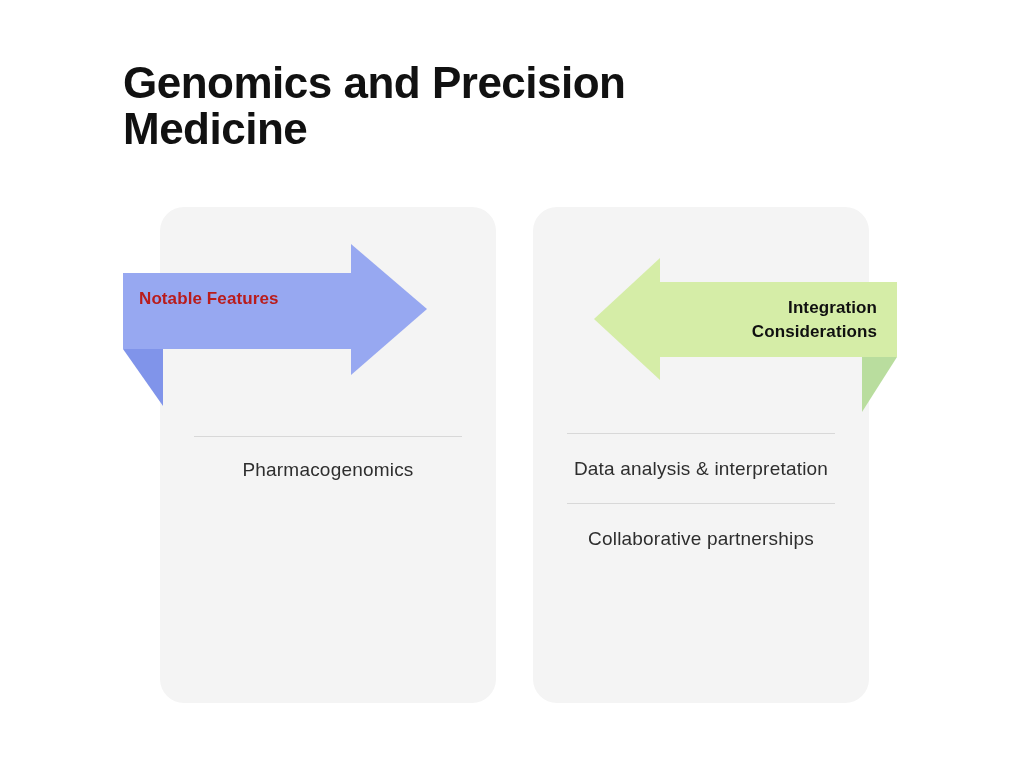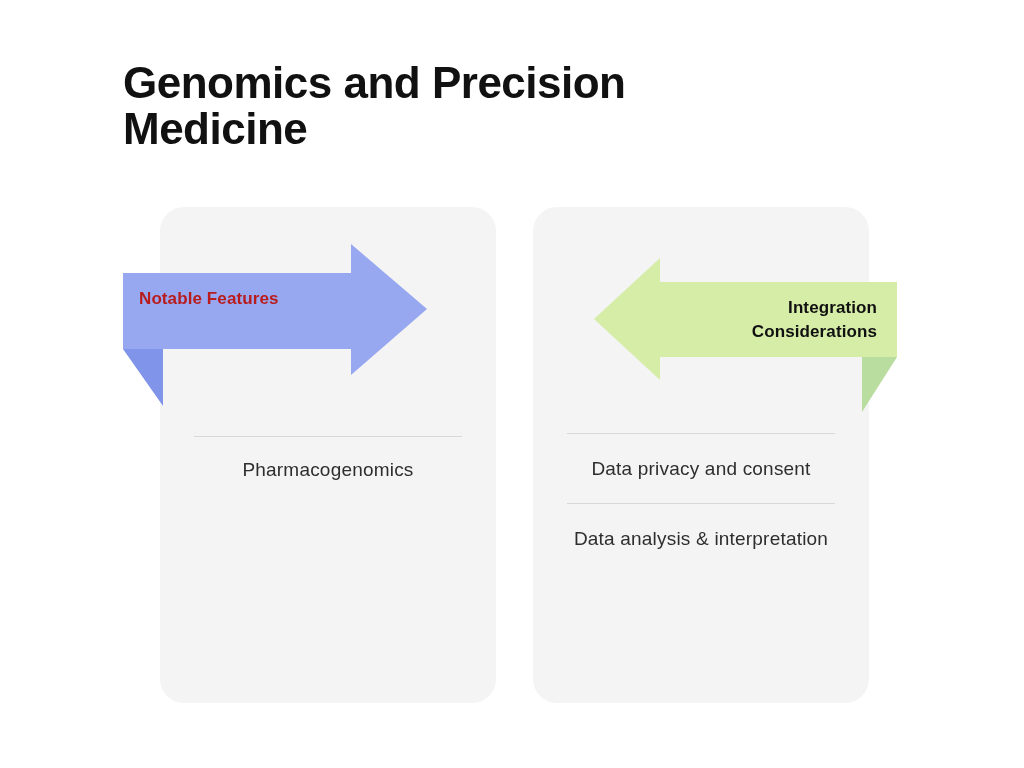--- a/index.html
+++ b/index.html
@@ -116,22 +116,22 @@
 <h1 class="page-title">Genomics and Precision Medicine</h1>
 
 <div class="card left">
   <ul class="item-list">
     <li>Pharmacogenomics</li>
   </ul>
 </div>
 
 <div class="card right">
   <ul class="item-list">
-    <li>Data privacy and consent</li>
     <li>Data analysis &amp; interpretation</li>
+    <li>Collaborative partnerships</li>
   </ul>
 </div>
 
 <div class="arrow-blue">
   <div class="fold"></div>
   <div class="body"></div>
   <div class="head"></div>
   <div class="label">Notable Features</div>
 </div>
 

